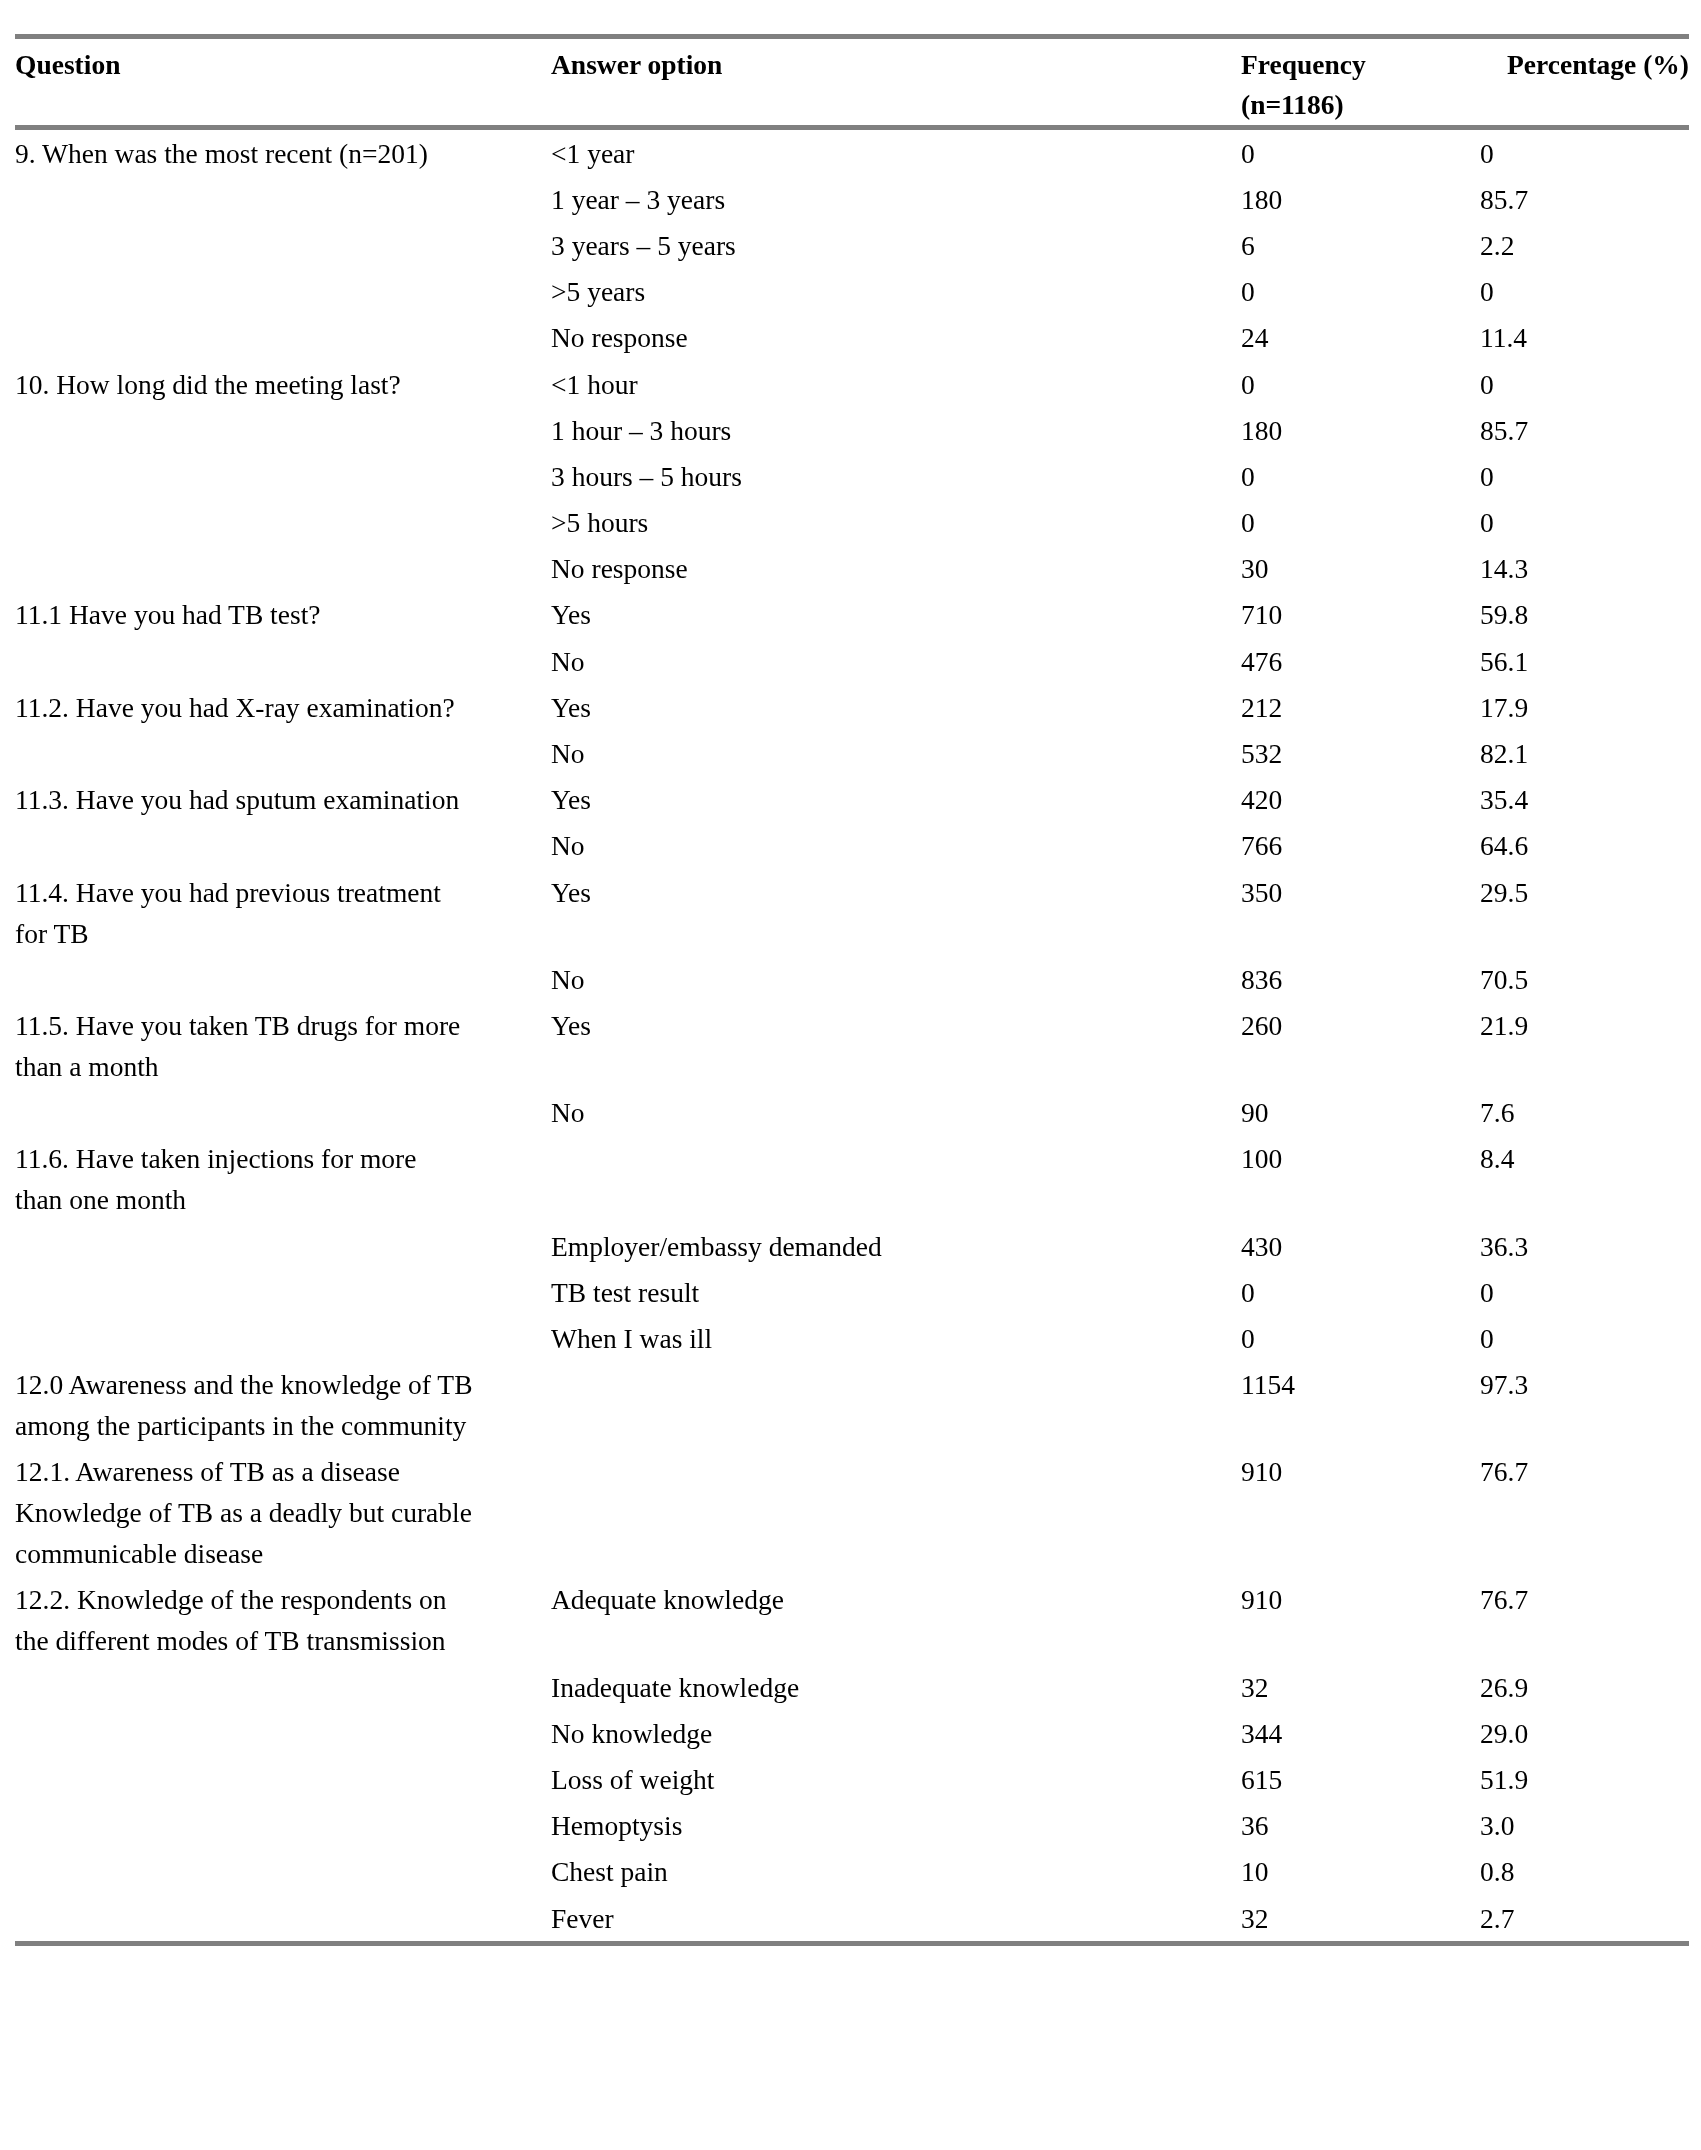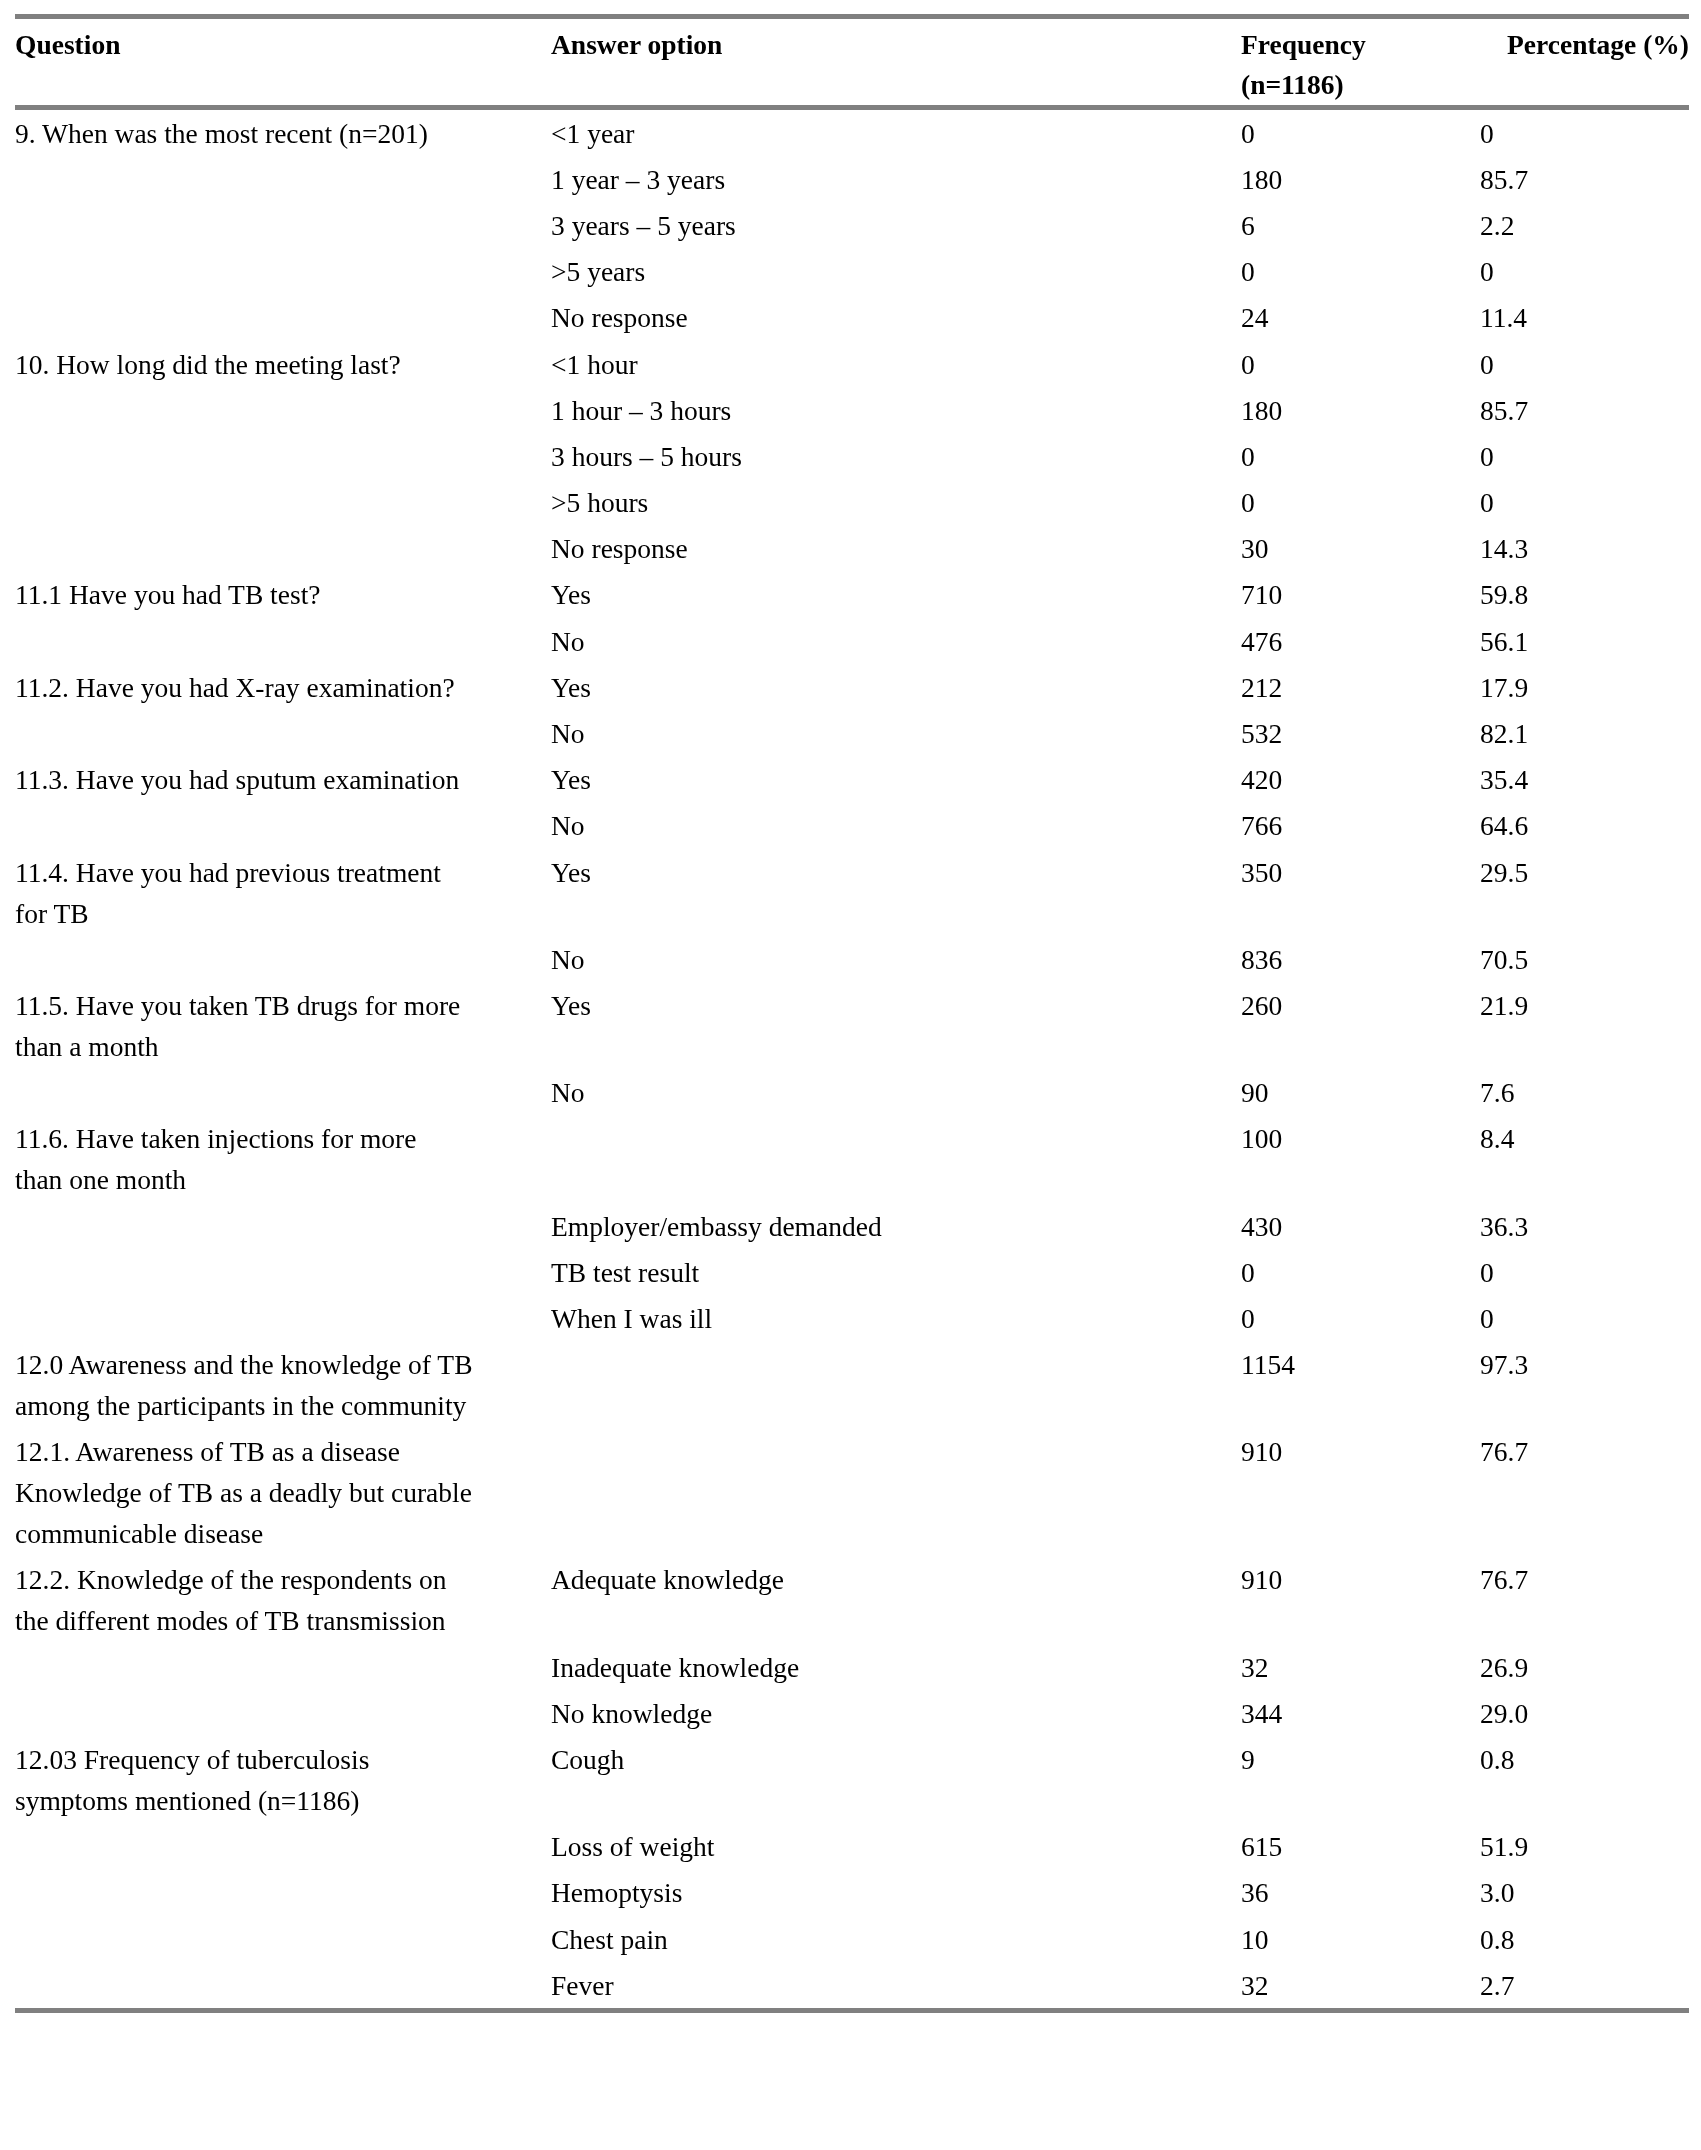--- a/index.html
+++ b/index.html
@@ -19,20 +19,21 @@
   }
   .page{
     padding:14px 13.3px 0 15px;
   }
   table.survey-table{
     width:1673px;
     table-layout:fixed;
     border-collapse:collapse;
     border-top:5.6px solid var(--rule-color);
     border-bottom:5.6px solid var(--rule-color);
+    margin-top:20px;
   }
   col.col-q{width:536px;}
   col.col-a{width:690px;}
   col.col-f{width:239px;}
   col.col-p{width:209px;}
   th{
     font-size:27.5px;
     font-weight:bold;
     line-height:40px;
     text-align:left;
@@ -247,27 +248,20 @@
     <td>32</td>
     <td>26.9</td>
   </tr>
         <tr>
     <td></td>
     <td>No knowledge</td>
     <td>344</td>
     <td>29.0</td>
   </tr>
         <tr>
-    <td>12.03 Frequency of tuberculosis
-symptoms mentioned (n=1186)</td>
-    <td>Cough</td>
-    <td>9</td>
-    <td>0.8</td>
-  </tr>
-        <tr>
     <td></td>
     <td>Loss of weight</td>
     <td>615</td>
     <td>51.9</td>
   </tr>
         <tr>
     <td></td>
     <td>Hemoptysis</td>
     <td>36</td>
     <td>3.0</td>

